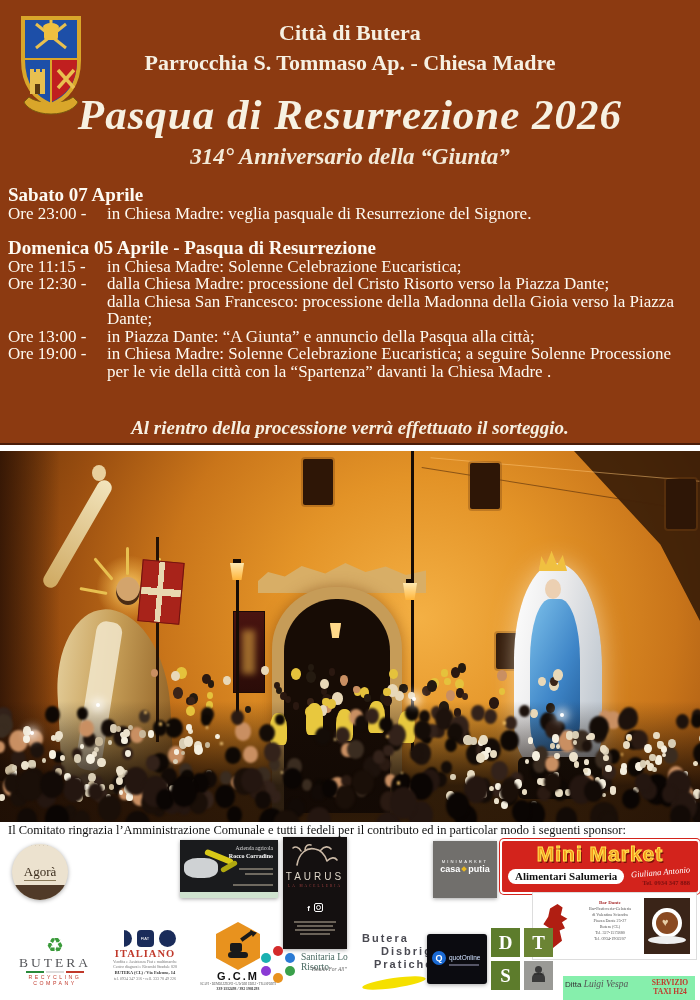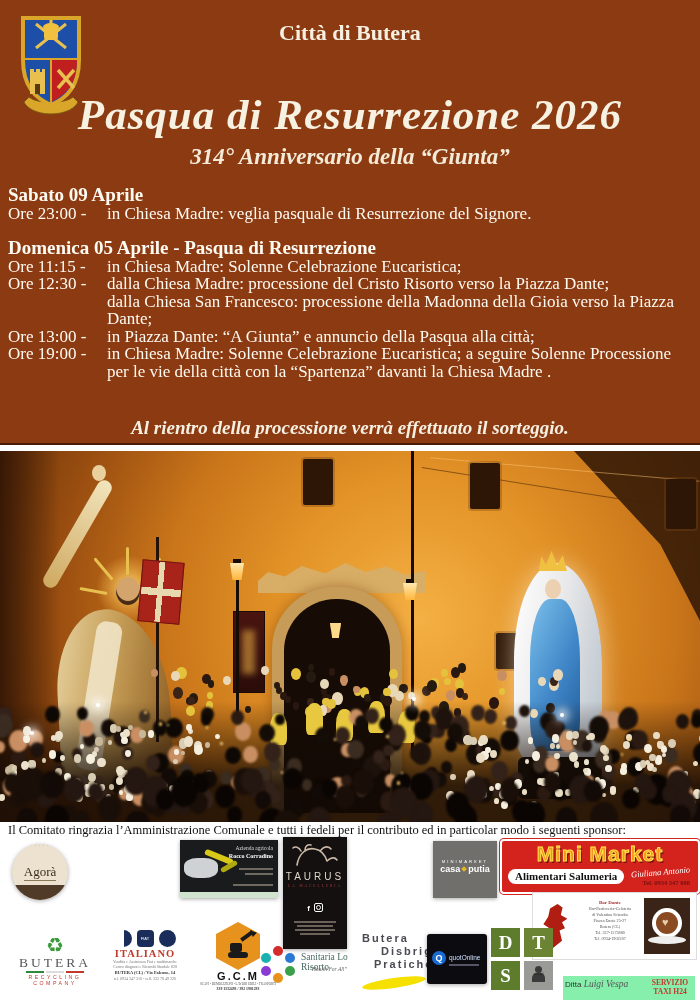--- a/index.html
+++ b/index.html
@@ -253,25 +253,26 @@
       <rect x="34.5" y="8" width="3" height="6" fill="#f0c040"></rect>
       <rect x="15" y="60" width="15" height="22" fill="#e8c050"></rect>
       <rect x="15" y="57" width="4" height="5" fill="#e8c050"></rect>
       <rect x="21" y="57" width="4" height="5" fill="#e8c050"></rect>
       <rect x="27" y="57" width="3" height="5" fill="#e8c050"></rect>
       <rect x="20" y="72" width="5" height="10" fill="#5a3a10"></rect>
       <path d="M43 58 L59 76 M59 58 L43 76" stroke="#e8c050" stroke-width="3.4"></path>
     </svg>
 
     <div class="city">Città di Butera</div>
+    <div class="parish">Parrocchia S. Tommaso Ap. - Chiesa Madre</div>
     <div class="title">Pasqua di Resurrezione 2026</div>
     <div class="subtitle">314° Anniversario della “Giunta”</div>
 
     <div class="schedule">
-      <div class="shead">Sabato 09 Aprile</div>
+      <div class="shead">Sabato 07 Aprile</div>
       <div class="srow">
         <span class="stime">Ore 23:00 -</span>
         <span class="stext">in Chiesa Madre: veglia pasquale di Resurrezione del Signore.</span>
       </div>
       <div class="gap14"></div>
       <div class="shead">Domenica 05 Aprile - Pasqua di Resurrezione</div>
       <div class="srow">
         <span class="stime">Ore 11:15 -</span>
         <span class="stext">in Chiesa Madre: Solenne Celebrazione Eucaristica;</span>
       </div>

